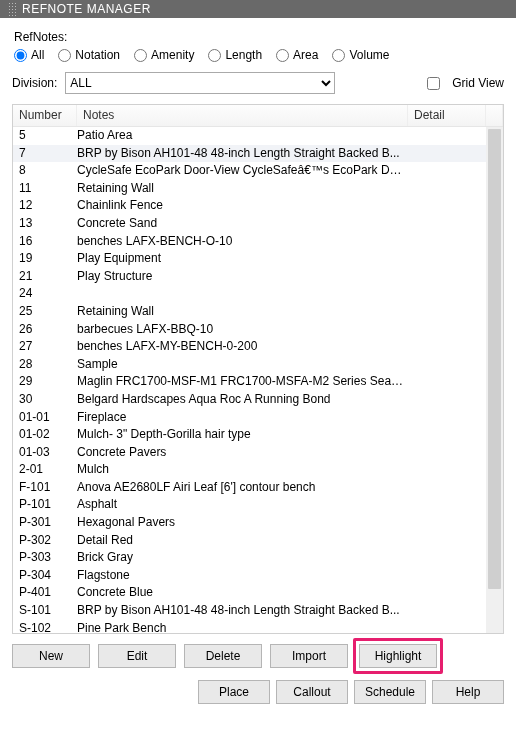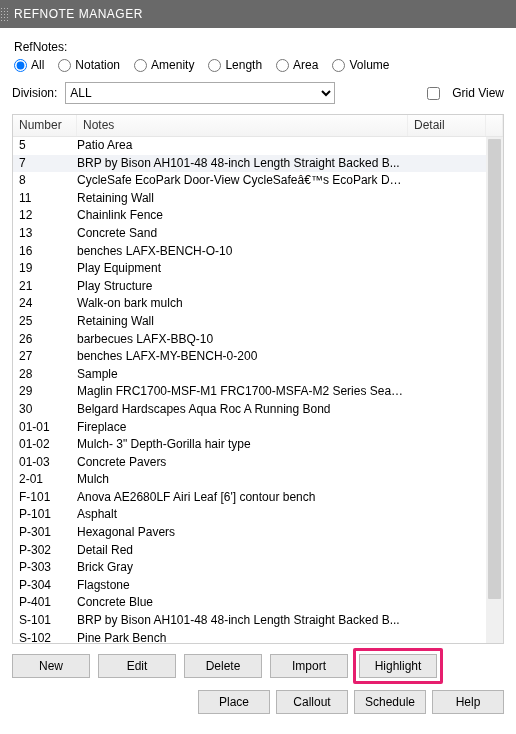--- a/index.html
+++ b/index.html
@@ -9,22 +9,23 @@
     font-family: "Segoe UI", Tahoma, sans-serif;
     font-size: 12px;
     background: #fff;
     width: 516px;
     height: 734px;
     overflow: hidden;
   }
   .titlebar {
     background: #696969;
     color: #fff;
-    height: 28px;
+    height: 18px;
     line-height: 26px;
+    padding-left: 8px;
     font-size: 12px;
     letter-spacing: 0.5px;
     display: flex;
     align-items: center;
   }
   .titlebar .grip {
     display: inline-block;
     width: 8px;
     height: 14px;
     margin-right: 6px;
@@ -271,21 +272,20 @@
             <div class="c-notes">Play Equipment</div>
             <div class="c-detail"></div>
           </div>
           <div class="row">
             <div class="c-num">21</div>
             <div class="c-notes">Play Structure</div>
             <div class="c-detail"></div>
           </div>
           <div class="row">
             <div class="c-num">24</div>
-            <div class="c-notes">Walk-on bark mulch</div>
             <div class="c-detail"></div>
           </div>
           <div class="row">
             <div class="c-num">25</div>
             <div class="c-notes">Retaining Wall</div>
             <div class="c-detail"></div>
           </div>
           <div class="row">
             <div class="c-num">26</div>
             <div class="c-notes">barbecues LAFX-BBQ-10</div>

